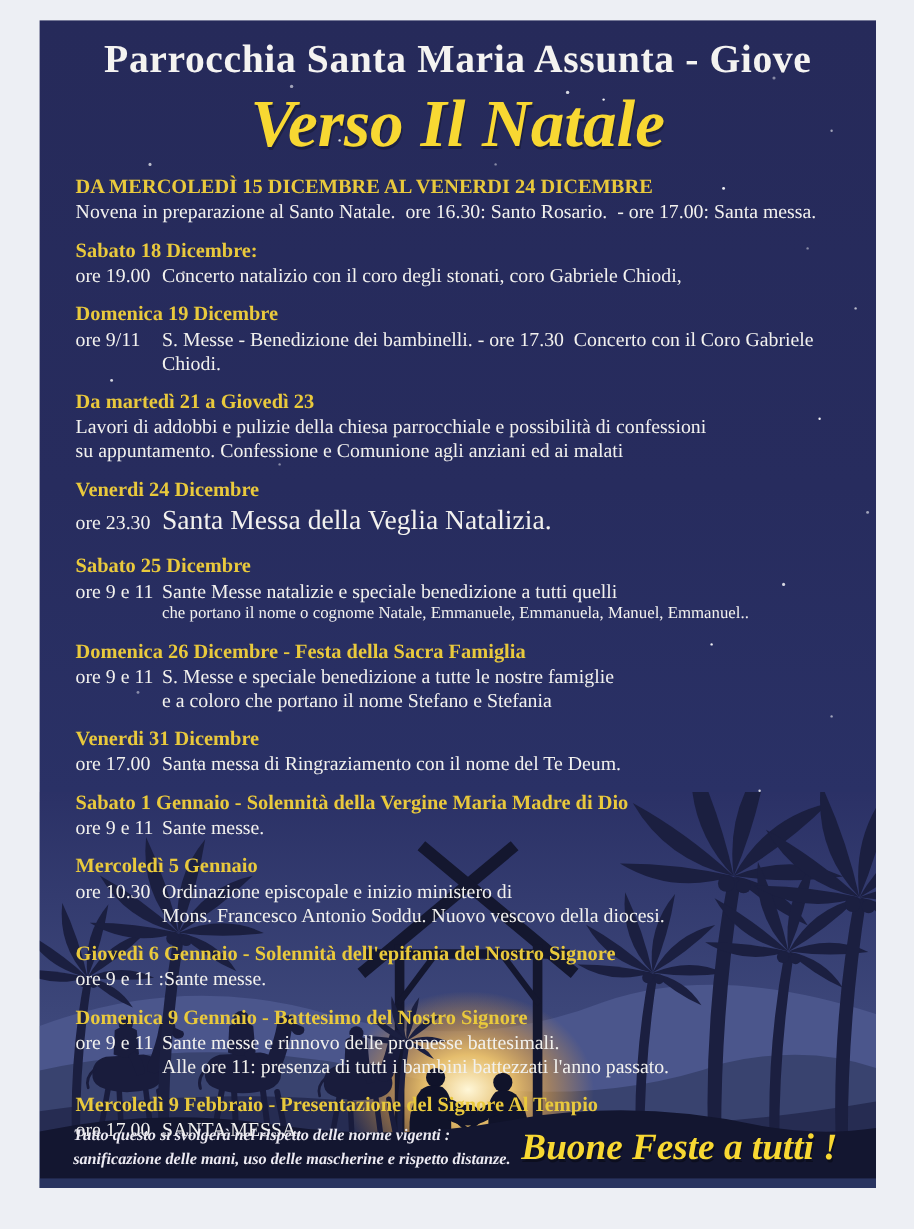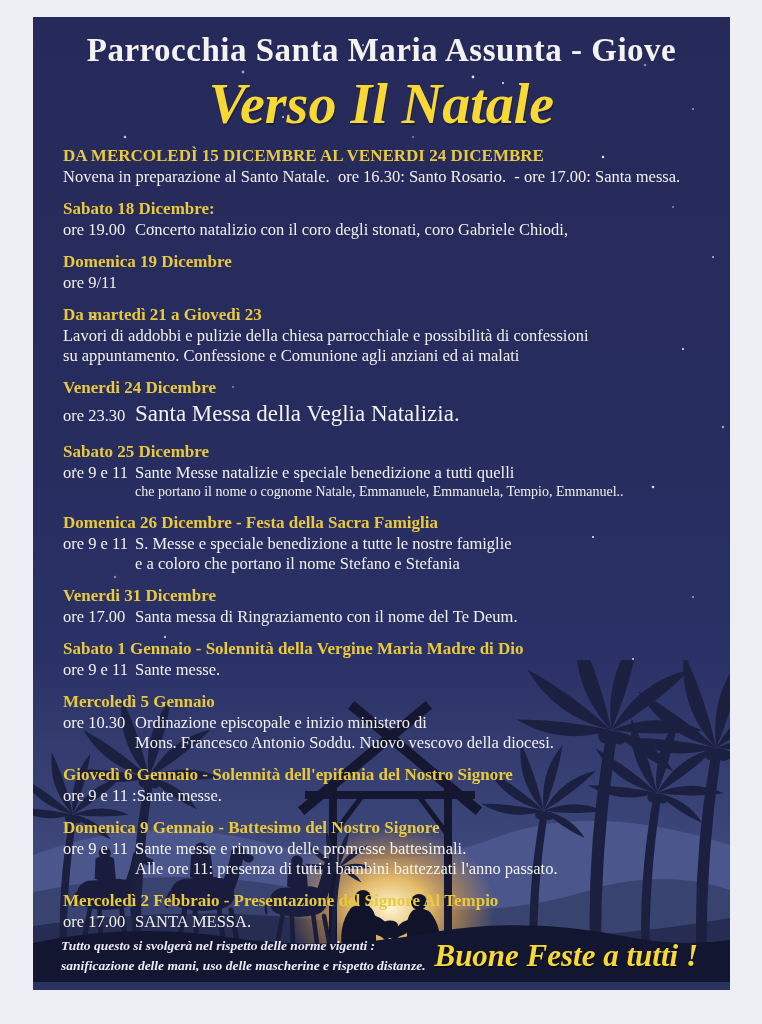--- a/index.html
+++ b/index.html
@@ -221,20 +221,21 @@
             <span class="text">Concerto natalizio con il coro degli stonati, coro Gabriele Chiodi,</span>
           </div>
         </div>
   </section>
 
   <section>
     <h3>Domenica 19 Dicembre</h3>
     <div>
           <div class="line">
             <span class="time">ore 9/11</span>
+            <span class="text">S. Messe - Benedizione dei bambinelli. - ore 17.30  Concerto con il Coro Gabriele Chiodi.</span>
           </div>
         </div>
   </section>
 
   <section>
     <h3>Da martedì 21 a Giovedì 23</h3>
     <div>
           <div class="line">
             <span class="text">Lavori di addobbi e pulizie della chiesa parrocchiale e possibilità di confessioni</span>
           </div>
@@ -255,21 +256,21 @@
   </section>
 
   <section>
     <h3>Sabato 25 Dicembre</h3>
     <div>
           <div class="line">
             <span class="time">ore 9 e 11</span>
             <span class="text">Sante Messe natalizie e speciale benedizione a tutti quelli</span>
           </div>
           <div class="line indent small">
-            <span class="text">che portano il nome o cognome Natale, Emmanuele, Emmanuela, Tempio, Emmanuel..</span>
+            <span class="text">che portano il nome o cognome Natale, Emmanuele, Emmanuela, Manuel, Emmanuel..</span>
           </div>
         </div>
   </section>
 
   <section>
     <h3>Domenica 26 Dicembre - Festa della Sacra Famiglia</h3>
     <div>
           <div class="line">
             <span class="time">ore 9 e 11</span>
             <span class="text">S. Messe e speciale benedizione a tutte le nostre famiglie</span>
@@ -330,21 +331,21 @@
             <span class="time">ore 9 e 11</span>
             <span class="text">Sante messe e rinnovo delle promesse battesimali.</span>
           </div>
           <div class="line indent">
             <span class="text">Alle ore 11: presenza di tutti i bambini battezzati l'anno passato.</span>
           </div>
         </div>
   </section>
 
   <section>
-    <h3>Mercoledì 2 Febbraio - Presentazione del Signore Al Tempio</h3>
+    <h3>Mercoledì 9 Febbraio - Presentazione del Signore Al Tempio</h3>
     <div>
           <div class="line">
             <span class="time">ore 17.00</span>
             <span class="text">SANTA MESSA.</span>
           </div>
         </div>
   </section>
 </main>
 
   <footer>

